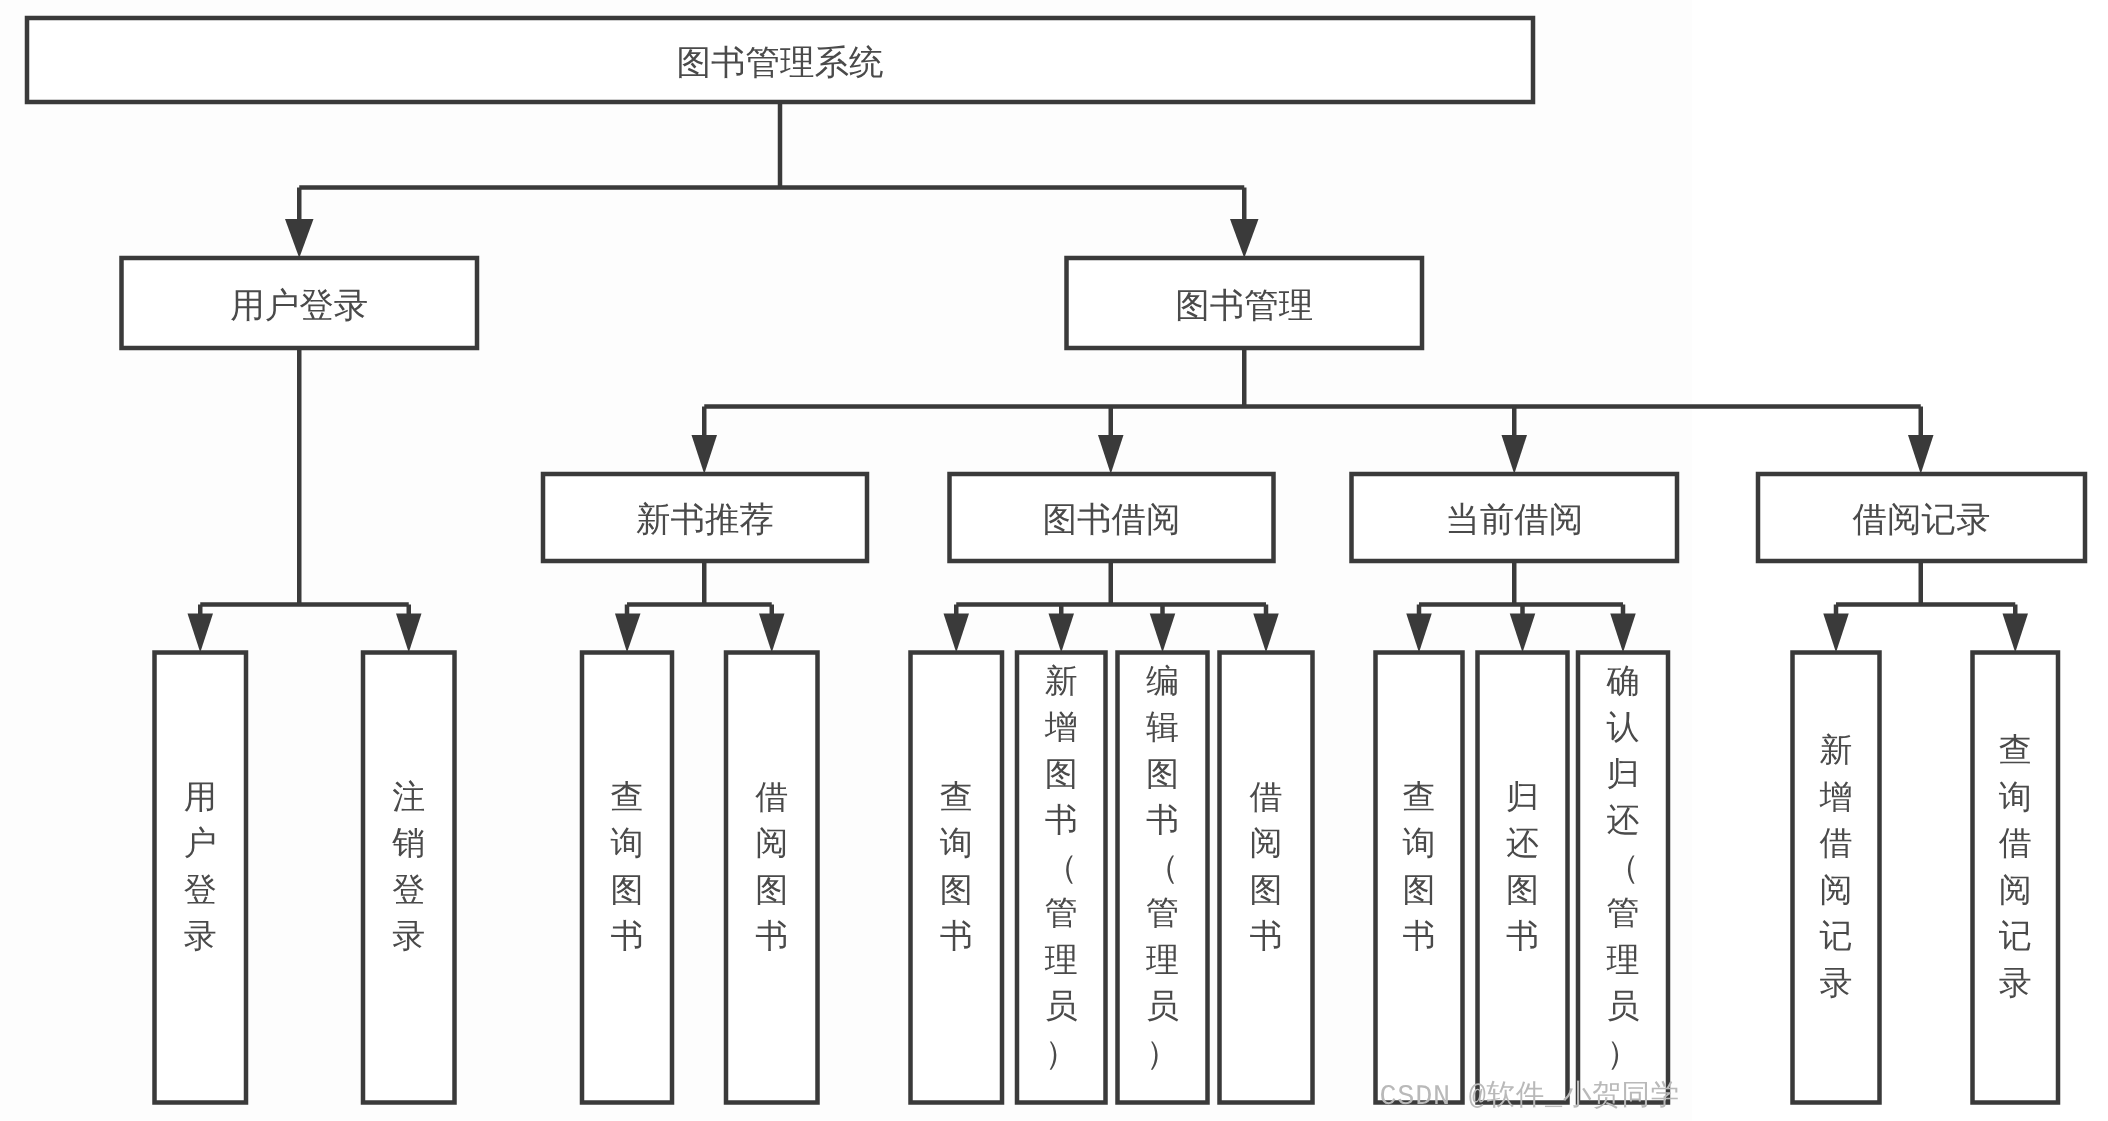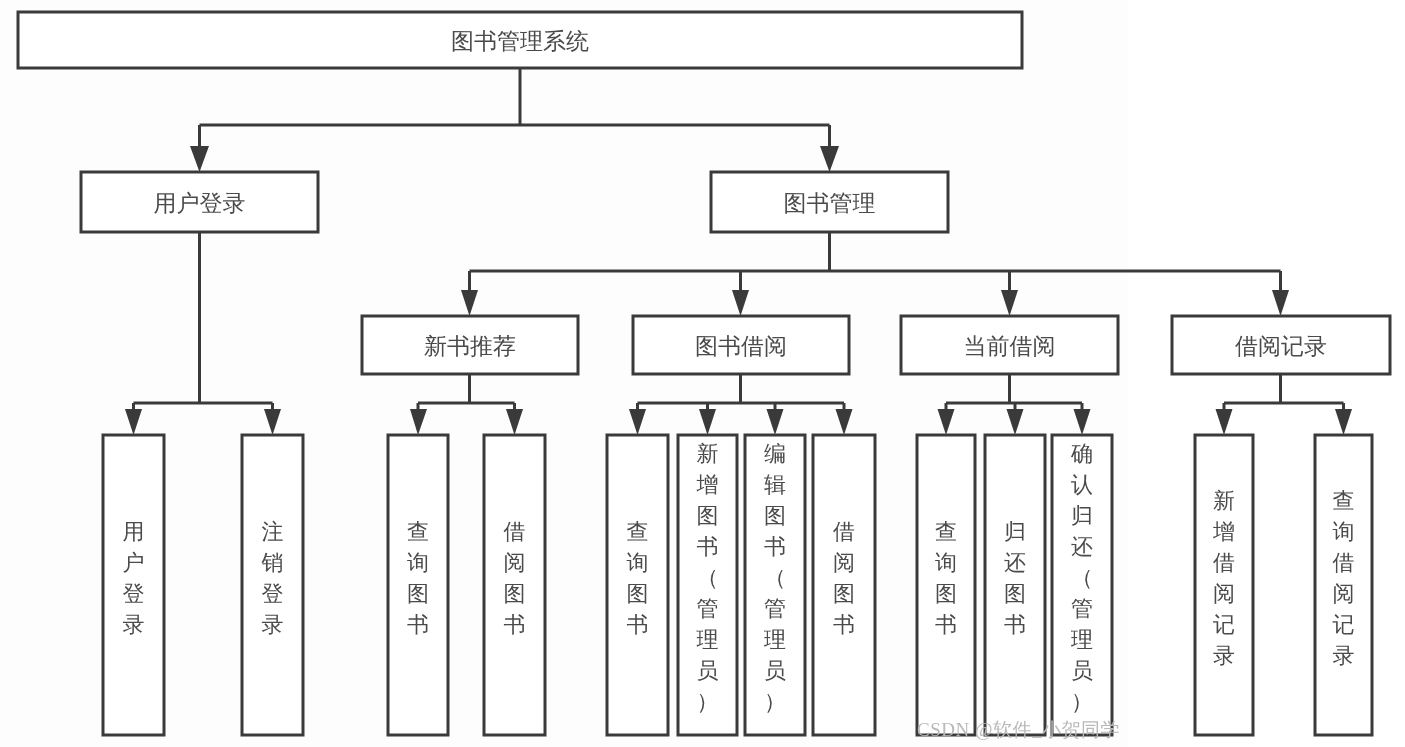--- a/index.html
+++ b/index.html
@@ -51,21 +51,21 @@
   .node-label-v {
     font-family: "Liberation Sans", "DejaVu Sans", sans-serif;
     font-size: 22px;
     fill: #4a4a4a;
     text-anchor: middle;
   }
   .watermark-text {
     position: absolute;
     right: 8px;
     bottom: 4px;
-    font-family: Liberation Serif, serif;
+    font-family: Liberation Mono, monospace;
     font-size: 19px;
     color: #b9b9b9;
     letter-spacing: 0.5px;
     white-space: nowrap;
     pointer-events: none;
   }
 </style>
 </head>
 <body>
 

